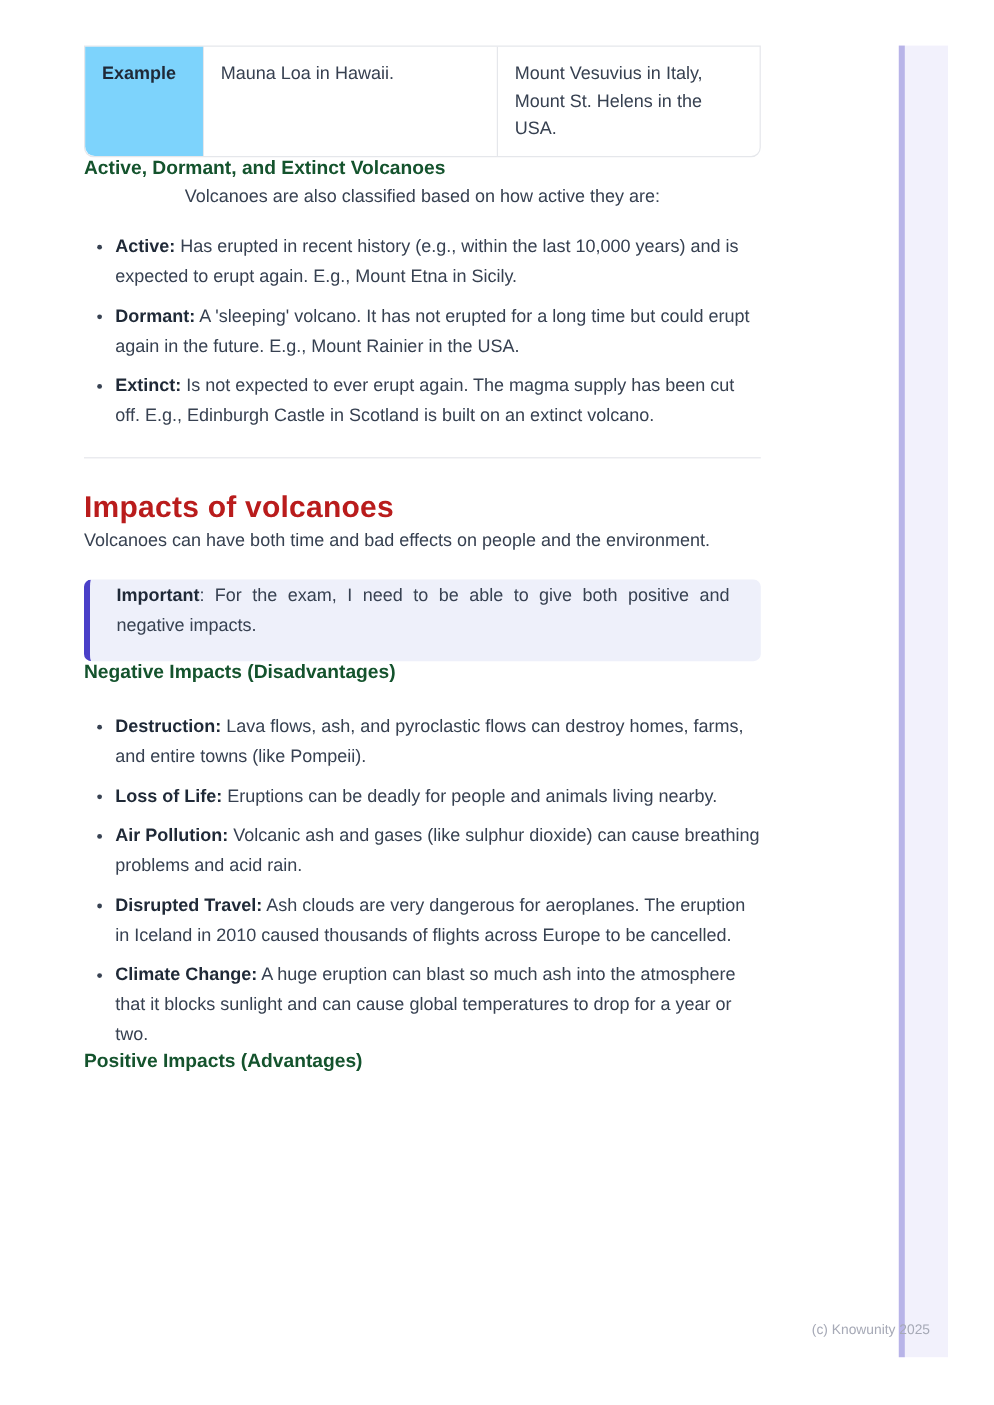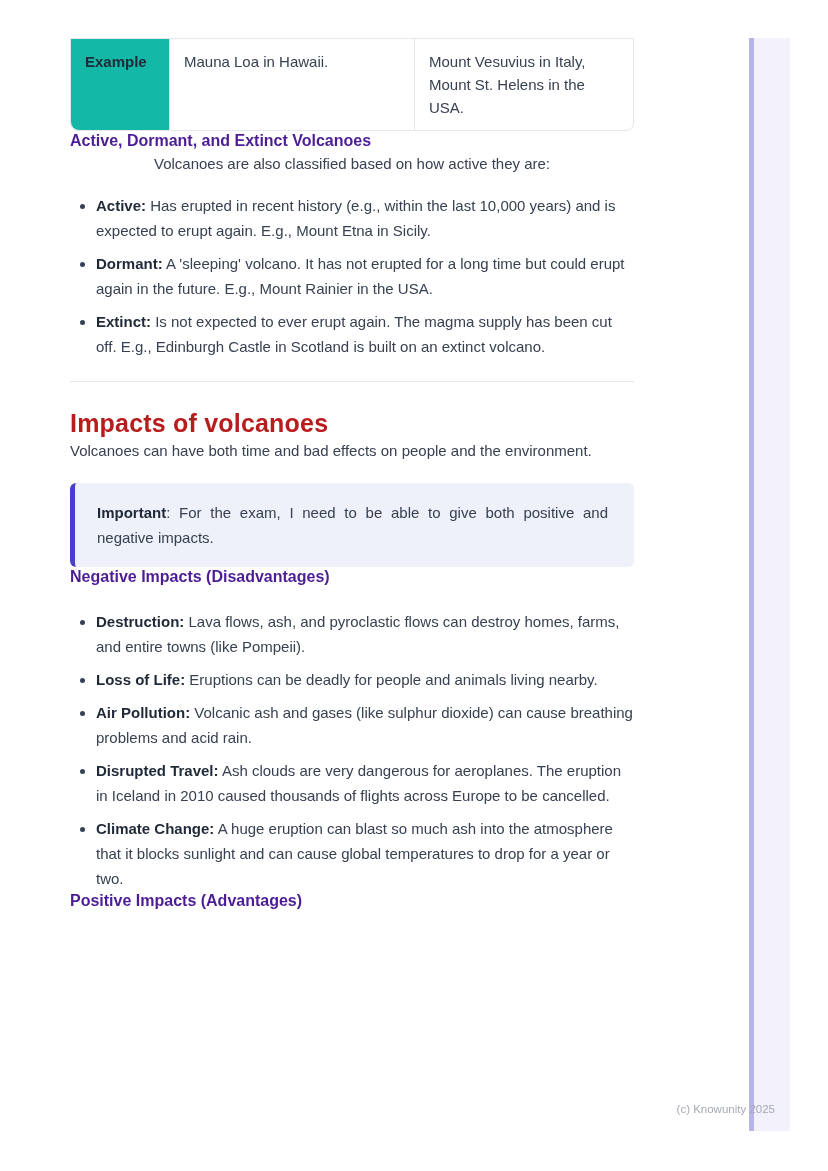--- a/index.html
+++ b/index.html
@@ -13,28 +13,28 @@
   .content { position:absolute; left:70px; top:38px; width:564px; }
 
   
   table.fragment {
     width:100%; border-collapse:separate; border-spacing:0;
     border:1px solid #e5e7eb; border-radius:0 0 8px 8px;
     font-size:15px; line-height:23px; color:#374151;
   }
   table.fragment td { vertical-align:top; padding:11px 14px; }
   td.cell-label {
-    width:70px; background:#14b8a6; font-weight:bold; color:#1f2937;
+    width:70px; background:#7dd3fc; font-weight:bold; color:#1f2937;
     border-right:1px solid #e5e7eb; border-radius:0 0 0 8px;
   }
   td.cell-mid { width:216px; border-right:1px solid #e5e7eb; }
   td.cell-last { width:190px; }
 
   
-  h3.sub-heading { font-size:16px; line-height:20px; font-weight:bold; color:#4c1d95; margin:0; }
+  h3.sub-heading { font-size:16px; line-height:20px; font-weight:bold; color:#14532d; margin:0; }
   .mt-33 { margin-top:33px; }
   .mt-30 { margin-top:30px; }
   .mt-20 { margin-top:20px; }
   p.body-text { font-size:15px; line-height:25px; margin:0; }
   .mt-25 { margin-top:25px;text-align:center; }
   .mt-19 { margin-top:19px; }
   .justify { text-align:justify; }
 
   ul.bullet-list { margin:0; padding:0 0 0 26px; list-style:disc; }
   ul.bullet-list.first { margin-top:17px; }
@@ -46,21 +46,21 @@
   hr.divider { border:none; border-top:1px solid #e5e7eb; margin:22px 0 0 0; height:0; }
 
   h1.impacts-heading {
     font-size:25px; line-height:30px; font-weight:bold;
     color:#b91c1c; margin:26px 0 0 0; letter-spacing:0.2px;
   }
 
   .callout {
     margin-top:20px; box-sizing:border-box;
     background:#eef0fa; border-left:5px solid #4a3fc8; border-radius:6px;
-    padding:17px 26px 17px 22px;
+    padding:1px 26px 17px 22px;
     font-size:15px; line-height:25px; text-align:justify; color:#374151;
   }
   .callout .term { color:#1f2937; }
 
   
   .scroll-track {
     position:absolute; left:749px; top:38px; width:41px; height:1093px;
     background:#f2f1fc; z-index:1;
   }
   .scroll-thumb {

